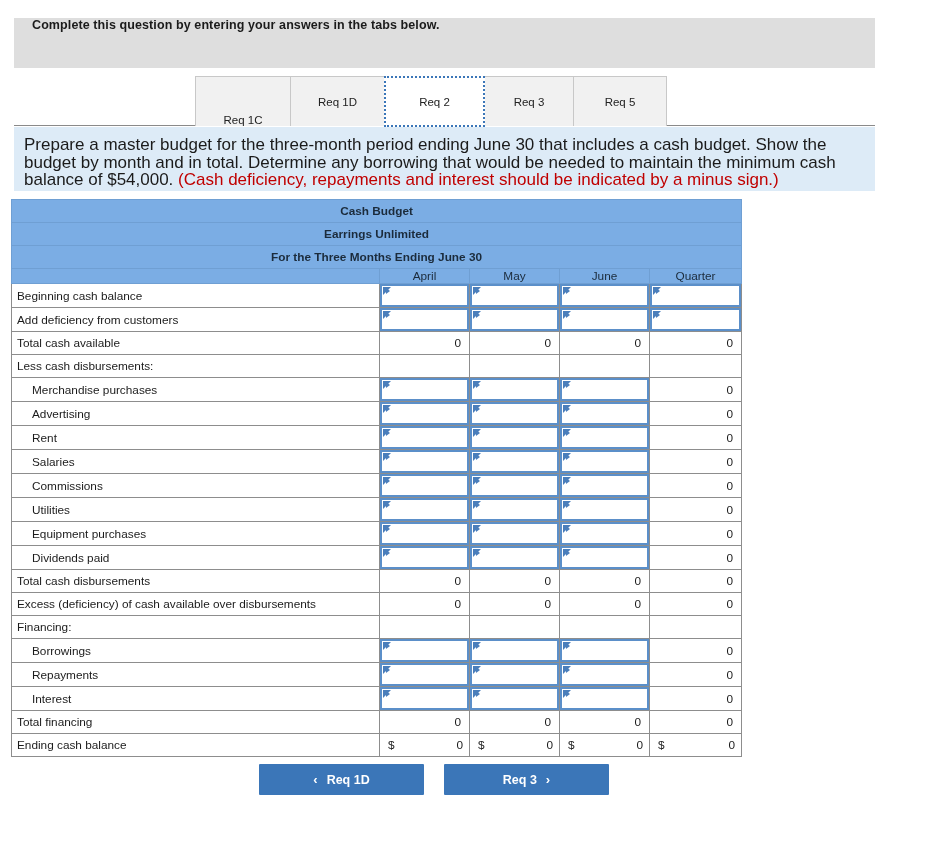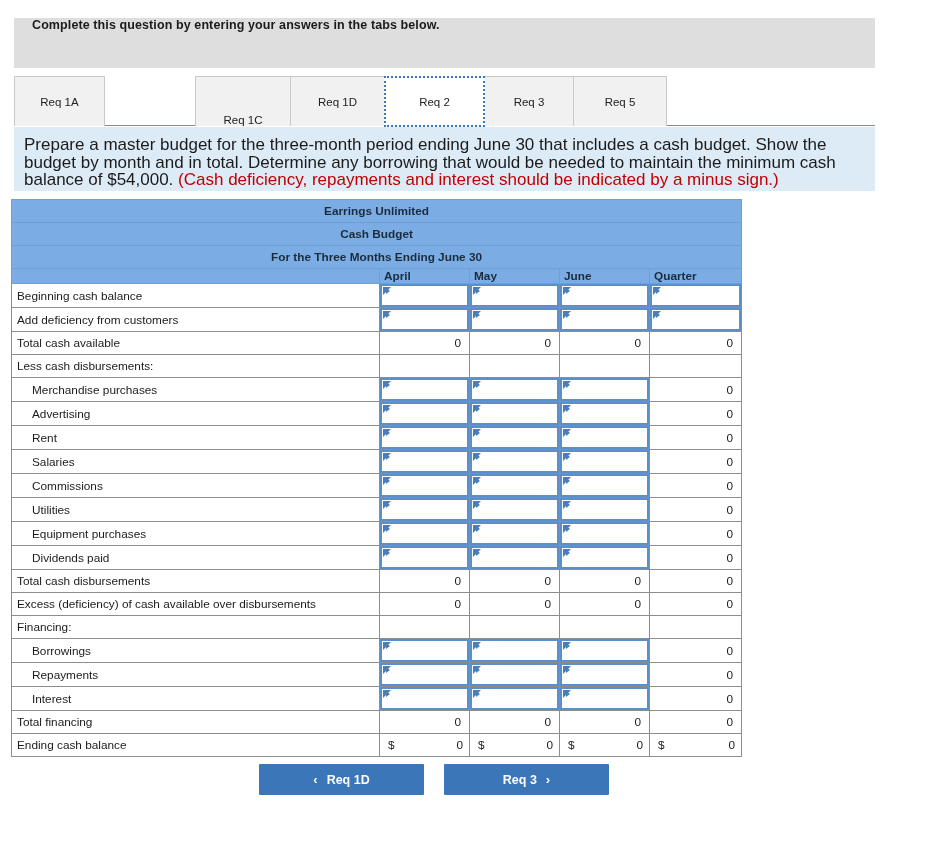--- a/index.html
+++ b/index.html
@@ -102,21 +102,22 @@
   }
   .sheet .hdr {
     background: #7badE4;
     text-align: center;
     font-weight: bold;
     color: #1b2b3b;
     border-color: #6f9fd3;
   }
   .sheet .colhdr {
     background: #7badE4;
-    font-weight: bold;
+    text-align: center;
+    font-weight: normal;
     color: #1b2b3b;
     border-color: #6f9fd3;
     height: 14px;
   }
   .sheet .lbl { text-align: left; padding-left: 5px; margin-left: 47px; }
   .sheet .lbl.ind { padding-left: 20px; }
   .sheet .num {
     text-align: right;
     padding-right: 8px;
   }
@@ -195,23 +196,20 @@
   .navbtn.next { left: 185px; width: 165px; }
 </style>
 </head>
 <body>
 
 <div class="gray-banner">
   <span class="gray-banner-text">Complete this question by entering your answers in the tabs below.</span>
 </div>
 
 <div class="tabstrip" id="tabstrip">
-    <div class="tab" style="left: 0px; width: 91px;">
-      <span>Req 1A</span>
-    </div>
     <div class="tab" style="left: 181px; width: 96px; align-items: flex-end;">
       <span>Req 1C</span>
     </div>
     <div class="tab" style="left: 276px; width: 95px;">
       <span>Req 1D</span>
     </div>
     <div class="tab active" style="left: 370px; width: 101px;">
       <span>Req 2</span>
     </div>
     <div class="tab" style="left: 470px; width: 90px;">
@@ -231,24 +229,24 @@
 <table class="sheet">
   <colgroup>
     <col style="width:368px">
     <col style="width:90px">
     <col style="width:90px">
     <col style="width:90px">
     <col style="width:92px">
   </colgroup>
   <tbody id="sheet-body">
       <tr>
+        <td class="hdr" colspan="5">Cash Budget</td>
+      </tr>
+      <tr>
         <td class="hdr" colspan="5">Earrings Unlimited</td>
-      </tr>
-      <tr>
-        <td class="hdr" colspan="5">Cash Budget</td>
       </tr>
       <tr>
         <td class="hdr" colspan="5">For the Three Months Ending June 30</td>
       </tr>
       <tr>
         <td class="colhdr"></td>
         <td class="colhdr">April</td>
         <td class="colhdr">May</td>
         <td class="colhdr">June</td>
         <td class="colhdr">Quarter</td>

